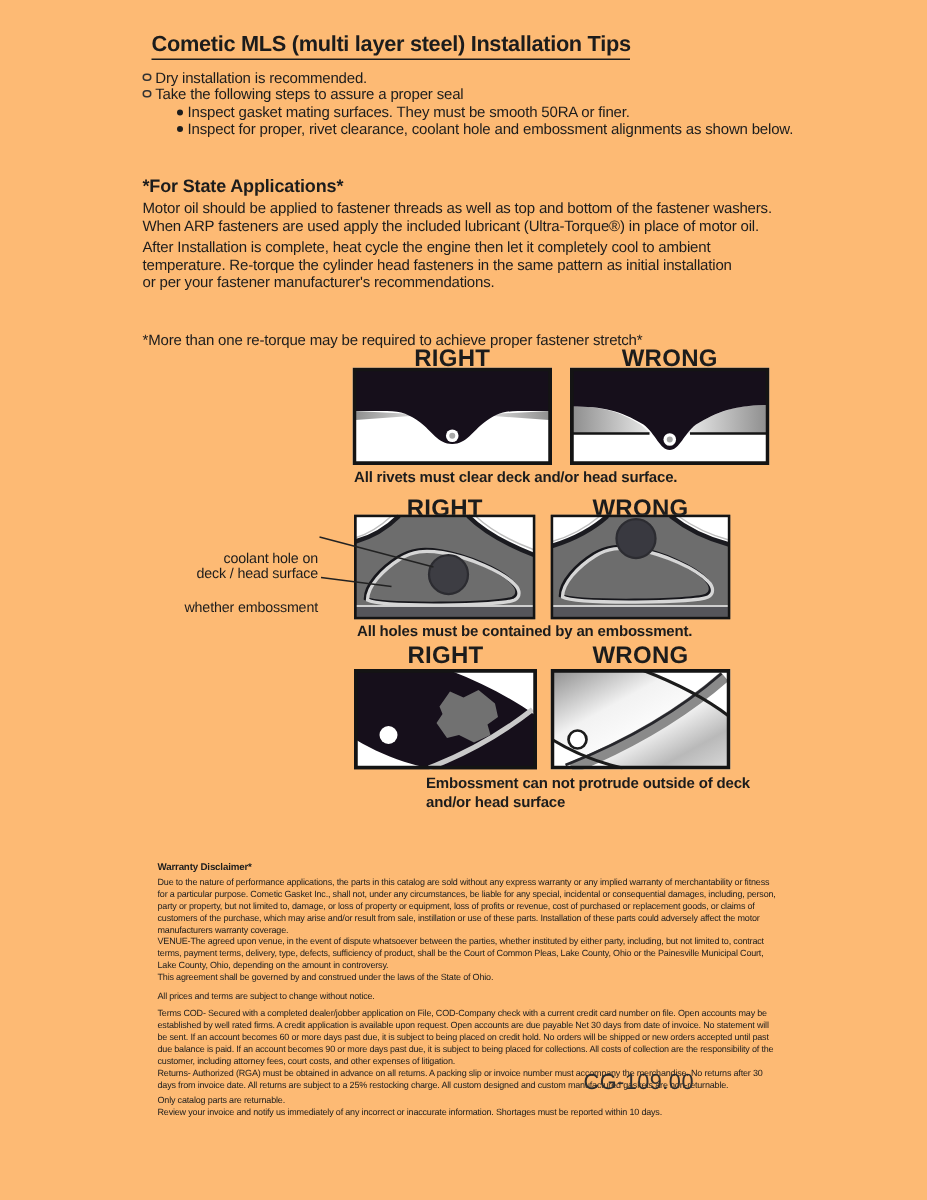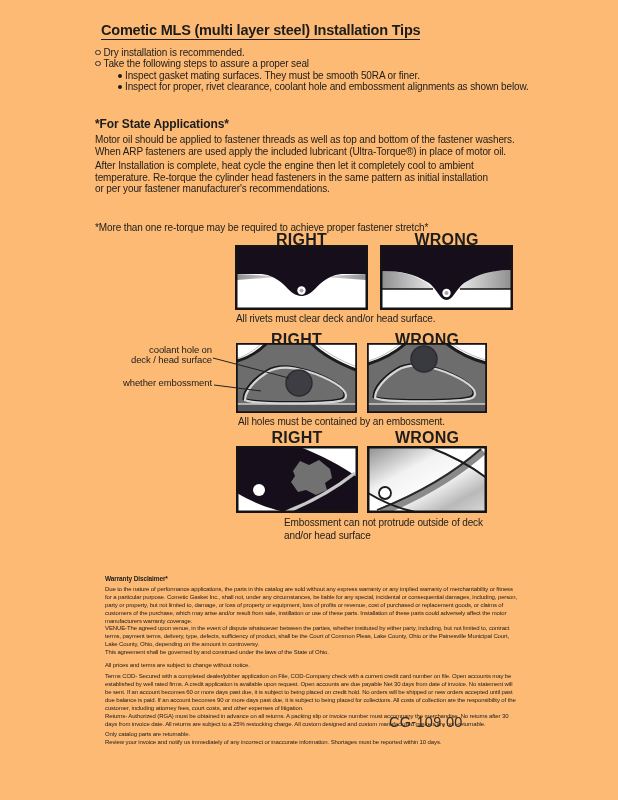--- a/index.html
+++ b/index.html
@@ -15,24 +15,24 @@
   .dot-o{display:inline-block;width:3.5px;height:3.5px;border:1px solid #333;border-radius:50%;
          margin-right:3px;vertical-align:1px;}
   .dot-f{display:inline-block;width:4px;height:4px;background:#1c1c1c;border-radius:50%;
          margin-right:3px;vertical-align:1px;}
 
   .h-diesel{left:95px;top:117px;font-size:12px;font-weight:bold;letter-spacing:-0.1px;}
   .para{left:95px;width:440px;font-size:10px;line-height:11.7px;letter-spacing:-0.12px;white-space:pre-line;}
   .p1{top:134px;} .p2{top:160px;} .note{top:206px;white-space:nowrap;margin-top:16px;}
 
   .dg-label{font-size:16px;font-weight:bold;text-align:center;letter-spacing:0.2px;}
-  .caption{font-weight:normal;font-size:10px;letter-spacing:-0.12px;white-space:pre-line;}
+  .caption{font-weight:bold;font-size:10px;letter-spacing:-0.12px;white-space:pre-line;}
   .cap1{left:236px;top:313px;} .cap2{left:238px;top:416px;text-align:right;} .cap3{left:236px;top:516px;line-height:13px;margin-left:48px;}
 
-  .side-lbl{font-size:9.5px;text-align:right;letter-spacing:-0.1px;line-height:9.5px;white-space:pre-line;}
+  .side-lbl{font-size:9.5px;text-align:right;letter-spacing:-0.1px;line-height:9.5px;white-space:pre-line;margin-top:23px;}
   .lbl-coolant{left:95px;top:345px;width:117px;}
   .lbl-emboss{left:95px;top:378px;width:117px;}
 
   .disc{left:105px;width:415px;font-size:6px;line-height:7.9px;letter-spacing:-0.12px;white-space:pre-line;}
   .disc-h{top:575px;font-weight:bold;font-size:6.5px;}
   .dp1{top:586px;} .dp2{top:625px;} .dp3{top:662px;} .dp4{top:673px;} .dp5{top:713px;} .dp6{top:731px;}
 
   .footer{left:389px;top:714px;font-size:14.5px;letter-spacing:0.3px;color:#2e2e2e;}
   svg{display:block;}
 </style>

